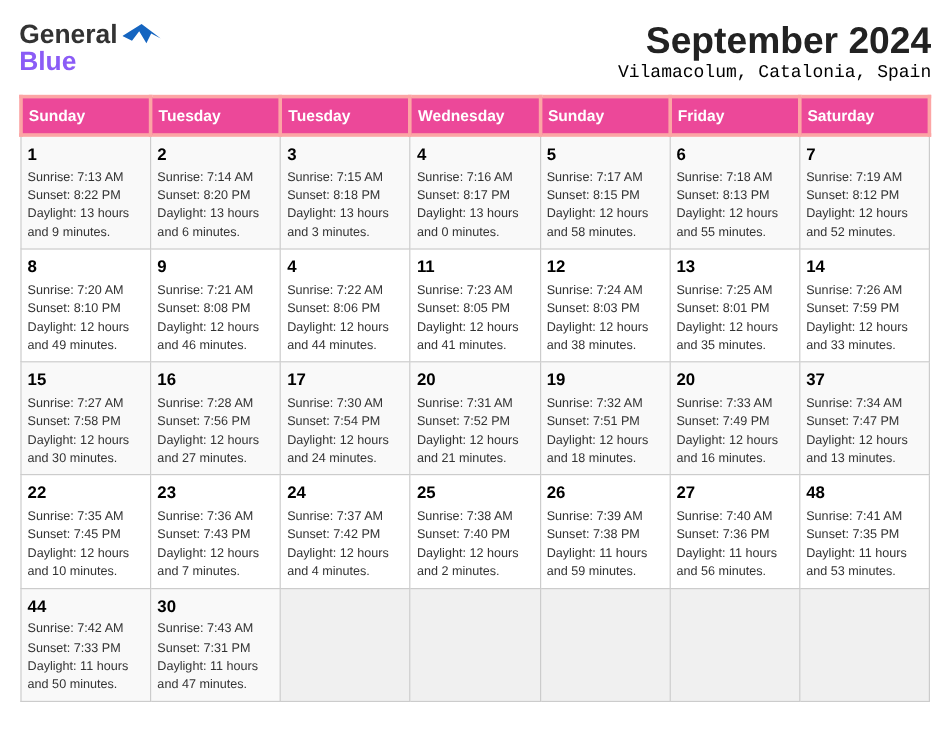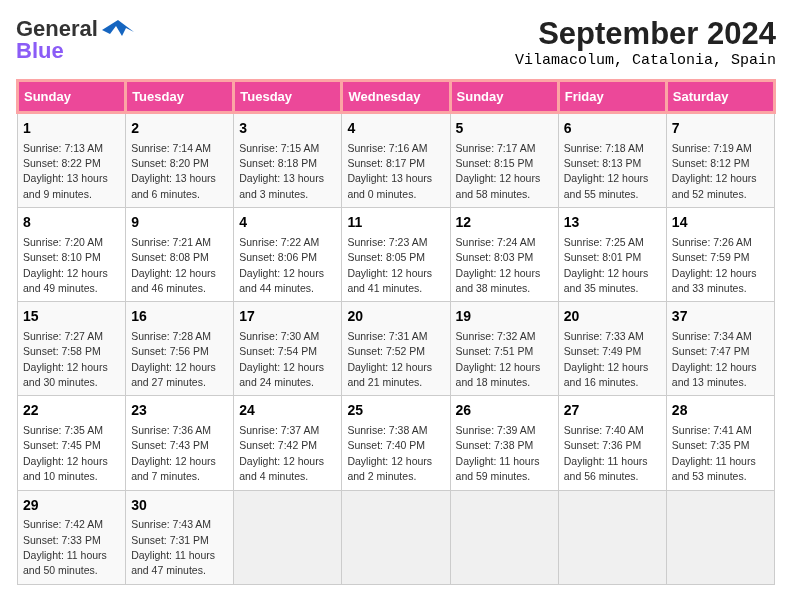--- a/index.html
+++ b/index.html
@@ -215,27 +215,27 @@
       </td>
         <td>
         <span class="day-num">26</span>
         <span class="day-info">Sunrise: 7:39 AM<br>Sunset: 7:38 PM<br>Daylight: 11 hours and 59 minutes.</span>
       </td>
         <td>
         <span class="day-num">27</span>
         <span class="day-info">Sunrise: 7:40 AM<br>Sunset: 7:36 PM<br>Daylight: 11 hours and 56 minutes.</span>
       </td>
         <td>
-        <span class="day-num">28</span>
+        <span class="day-num">48</span>
         <span class="day-info">Sunrise: 7:41 AM<br>Sunset: 7:35 PM<br>Daylight: 11 hours and 53 minutes.</span>
       </td>
       </tr>
       <tr>
         <td>
-        <span class="day-num">29</span>
+        <span class="day-num">44</span>
         <span class="day-info">Sunrise: 7:42 AM<br>Sunset: 7:33 PM<br>Daylight: 11 hours and 50 minutes.</span>
       </td>
         <td>
         <span class="day-num">30</span>
         <span class="day-info">Sunrise: 7:43 AM<br>Sunset: 7:31 PM<br>Daylight: 11 hours and 47 minutes.</span>
       </td>
         <td class="empty"></td>
         <td class="empty"></td>
         <td class="empty"></td>
         <td class="empty"></td>

